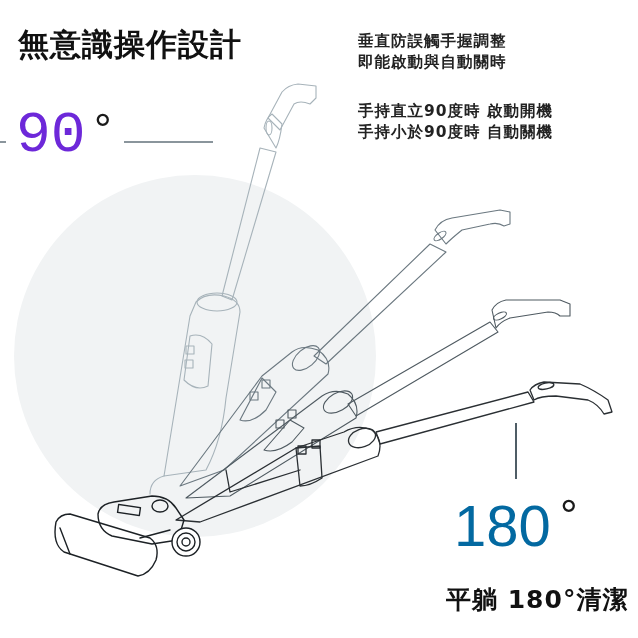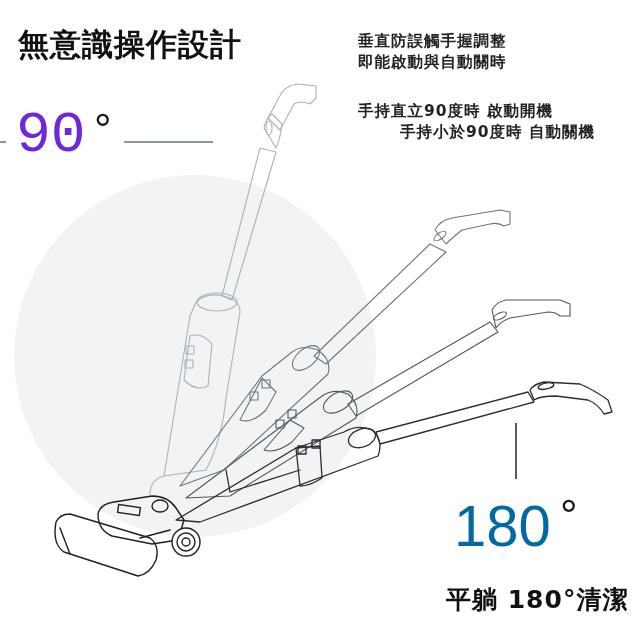--- a/index.html
+++ b/index.html
@@ -7,21 +7,21 @@
            font-family: "DejaVu Sans", "Liberation Sans", sans-serif; color: #1a1a1a; }
     .bg-circle { position: absolute; left: 14px; top: 175px; width: 362px; height: 362px;
                  border-radius: 50%; background: #f1f3f4; }
     .title { position: absolute; left: 18px; top: 24px; font-size: 31px; font-weight: bold;
              letter-spacing: 1px; color: #111; white-space: nowrap; }
     .desc { position: absolute; left: 358px; font-size: 15.5px; font-weight: bold; color: #222;
             letter-spacing: 1px; white-space: nowrap; line-height: 21px; }
     .desc.d1 { top: 31px; }
     .desc.d2 { top: 52px; }
     .desc.d3 { top: 101px; }
-    .desc.d4 { top: 122px; margin-left: 42px; }
+    .desc.d4 { top: 122px; }
     .angle90 { position: absolute; left: 16px; top: 107px; font-family: Liberation Mono, monospace;
                font-size: 58px; color: #6d28d9; line-height: 1; }
     .deg90 { position: absolute; left: 94px; top: 108px; font-family: "Liberation Sans", sans-serif;
              font-size: 44px; color:#1a1a1a; line-height:1; }
     .line90 { position: absolute; left: 124px; top: 141px; width: 89px; height: 2px; background: #8a959c; }
     .tick90 { position: absolute; left: 0; top: 141px; width: 6px; height: 2px; background: #8a959c; }
     .angle180 { position: absolute; left: 454px; top: 497px; font-family: "Liberation Sans", sans-serif;
                 font-size: 58px; color: #0369a1; line-height: 1; }
     .deg180 { position: absolute; left: 560px; top: 494px; font-family: "Liberation Sans", sans-serif;
               font-size: 44px; color:#1a1a1a; line-height:1; }

